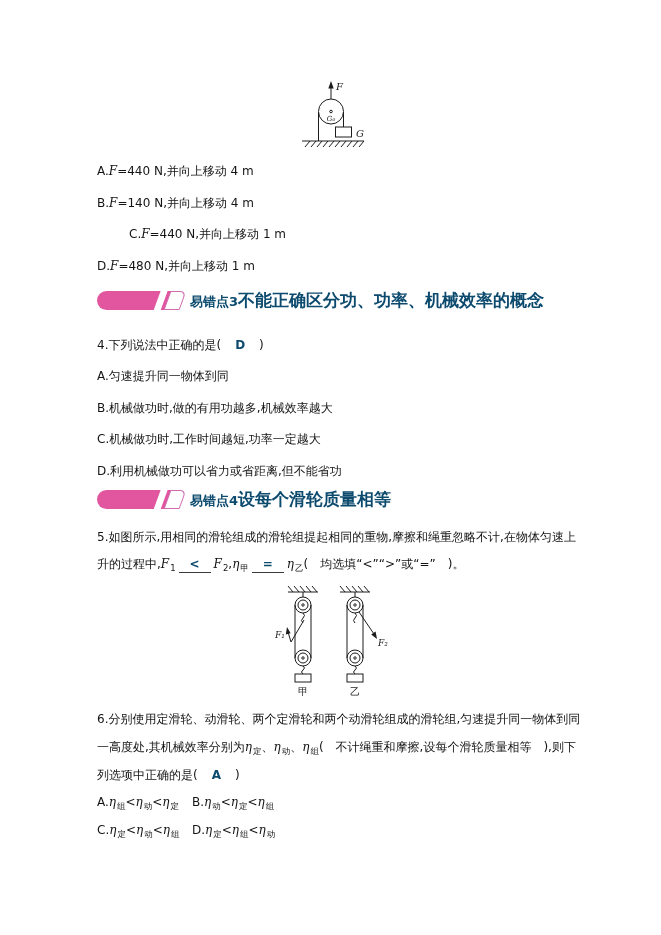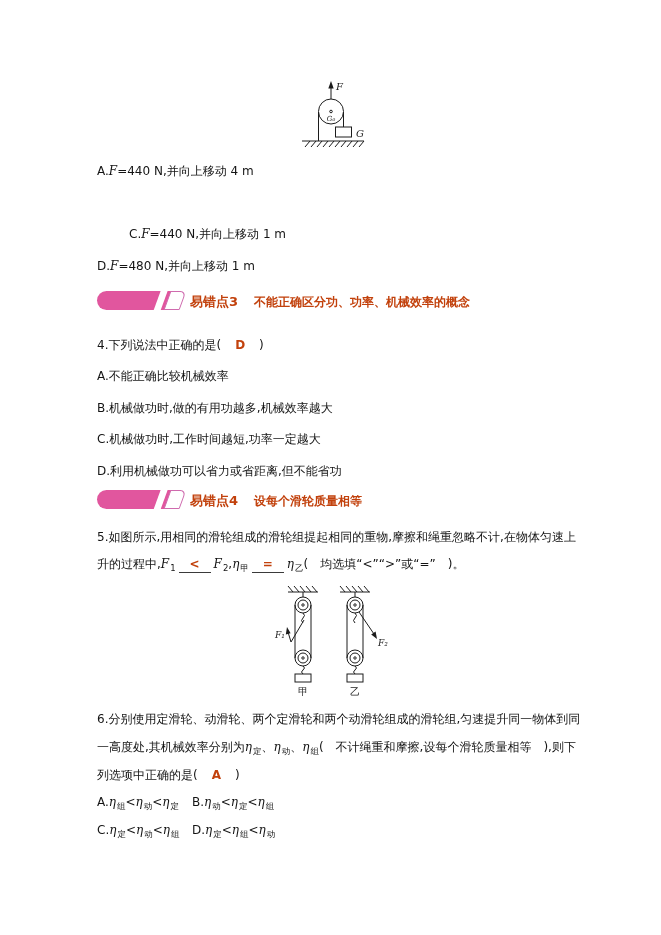--- a/index.html
+++ b/index.html
@@ -2,25 +2,25 @@
 <html><head>
 <meta charset="utf-8">
 <style>
   html,body{margin:0;padding:0;background:#ffffff;}
   .page{position:relative;width:661px;height:935px;background:#ffffff;overflow:hidden;
         font-family:"DejaVu Sans",sans-serif;font-size:12px;color:#141414;}
   .abs{position:absolute;}
   .line{position:absolute;white-space:nowrap;font-size:12px;color:#141414;line-height:16px;}
   .it{font-family:"DejaVu Serif",serif;font-style:italic;}
   .sub{font-size:8.5px;vertical-align:-2.5px;margin-left:1px;}
-  .accent{color:#c2410c;}
+  .accent{color:#0c4a6e;}
   .answer{display:inline-block;margin:0 14px;font-weight:bold;}
   .blank{display:inline-block;width:32px;margin:0 3px;border-bottom:1px solid #3a3a3a;
          text-align:center;font-weight:bold;height:15px;line-height:14px;}
-  .banner-title{font-weight:bold;font-size:12px;margin-left:16px;font-family:Liberation Serif, serif;}
+  .banner-title{font-weight:bold;font-size:17px;font-family:Liberation Serif, serif;}
   .tag-label{font-weight:bold;font-size:13px;margin-left:5px;}
   .tag{position:relative;display:inline-block;width:88px;height:20px;vertical-align:-5px;}
   .tag-main{position:absolute;left:0;top:0;width:76px;height:19px;background:#e1569e;border-radius:10px 3px 3px 10px;}
   .tag-cut{position:absolute;left:60px;top:-1px;width:7px;height:22px;background:#ffffff;transform:skewX(-20deg);}
   .tag-tip{position:absolute;left:70px;top:0;width:14px;height:17px;background:#ffffff;border:1px solid #cf6bae;transform:skewX(-20deg);border-radius:1px 6px 1px 1px;}
   svg line,svg circle,svg rect,svg path,svg polyline{stroke:#1c1c1c;fill:none;stroke-width:1;}
   svg polygon{fill:#1c1c1c;stroke:none;}
   svg text{fill:#1c1c1c;stroke:none;}
   .svg-it{font-family:"DejaVu Serif",serif;font-style:italic;}
 </style>
@@ -53,27 +53,28 @@
       <line x1="36" y1="62" x2="31" y2="68"></line>
       <line x1="42" y1="62" x2="37" y2="68"></line>
       <line x1="48" y1="62" x2="43" y2="68"></line>
       <line x1="54" y1="62" x2="49" y2="68"></line>
       <line x1="60" y1="62" x2="55" y2="68"></line>
       <line x1="66" y1="62" x2="61" y2="68"></line>
     </g>
   </svg>
 
   <div class="line" style="left:97px;top:163px;"><span>A.</span><span class="it">F</span><span>=440 N,并向上移动 4 m</span></div>
+  <div class="line" style="left:97px;top:195px;"><span>B.</span><span class="it">F</span><span>=140 N,并向上移动 4 m</span></div>
   <div class="line" style="left:97px;top:226px;margin-left:32px;"><span>C.</span><span class="it">F</span><span>=440 N,并向上移动 1 m</span></div>
   <div class="line" style="left:97px;top:258px;"><span>D.</span><span class="it">F</span><span>=480 N,并向上移动 1 m</span></div>
 
   <div class="line" style="left:97px;top:291px;"><span class="tag"><span class="tag-main"></span><span class="tag-cut"></span><span class="tag-tip"></span></span><span class="tag-label accent">易错点3</span><span class="banner-title accent">不能正确区分功、功率、机械效率的概念</span></div>
 
   <div class="line" style="left:97px;top:337px;"><span>4.下列说法中正确的是(</span><span class="answer accent">D</span><span>)</span></div>
-  <div class="line" style="left:97px;top:368px;">A.不能正确比较机械效率</div>
+  <div class="line" style="left:97px;top:368px;">A.匀速提升同一物体到同</div>
   <div class="line" style="left:97px;top:400px;">B.机械做功时,做的有用功越多,机械效率越大</div>
   <div class="line" style="left:97px;top:431px;">C.机械做功时,工作时间越短,功率一定越大</div>
   <div class="line" style="left:97px;top:463px;">D.利用机械做功可以省力或省距离,但不能省功</div>
 
   <div class="line" style="left:97px;top:490px;"><span class="tag"><span class="tag-main"></span><span class="tag-cut"></span><span class="tag-tip"></span></span><span class="tag-label accent">易错点4</span><span class="banner-title accent">设每个滑轮质量相等</span></div>
 
   <div class="line" style="left:97px;top:529px;">5.如图所示,用相同的滑轮组成的滑轮组提起相同的重物,摩擦和绳重忽略不计,在物体匀速上</div>
   <div class="line" style="left:97px;top:556px;"><span>升的过程中,</span><span class="it">F</span><span class="sub">1</span><span class="blank accent">&lt;</span><span class="it">F</span><span class="sub">2</span><span>,</span><span class="it">η</span><span class="sub">甲</span><span class="blank accent">=</span><span class="it">η</span><span class="sub">乙</span><span>(　均选填“&lt;”“&gt;”或“=”　)。</span></div>
 
   <svg class="abs" style="left:272px;top:584px;" width="140" height="114" viewBox="0 0 140 114">

